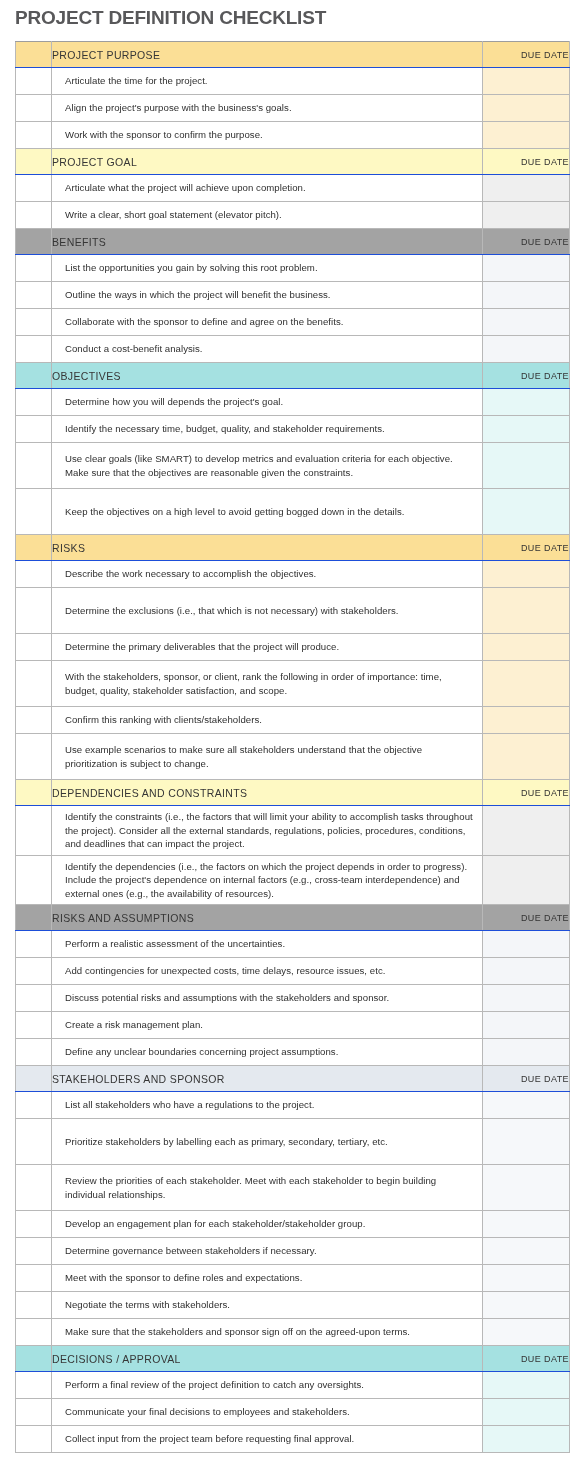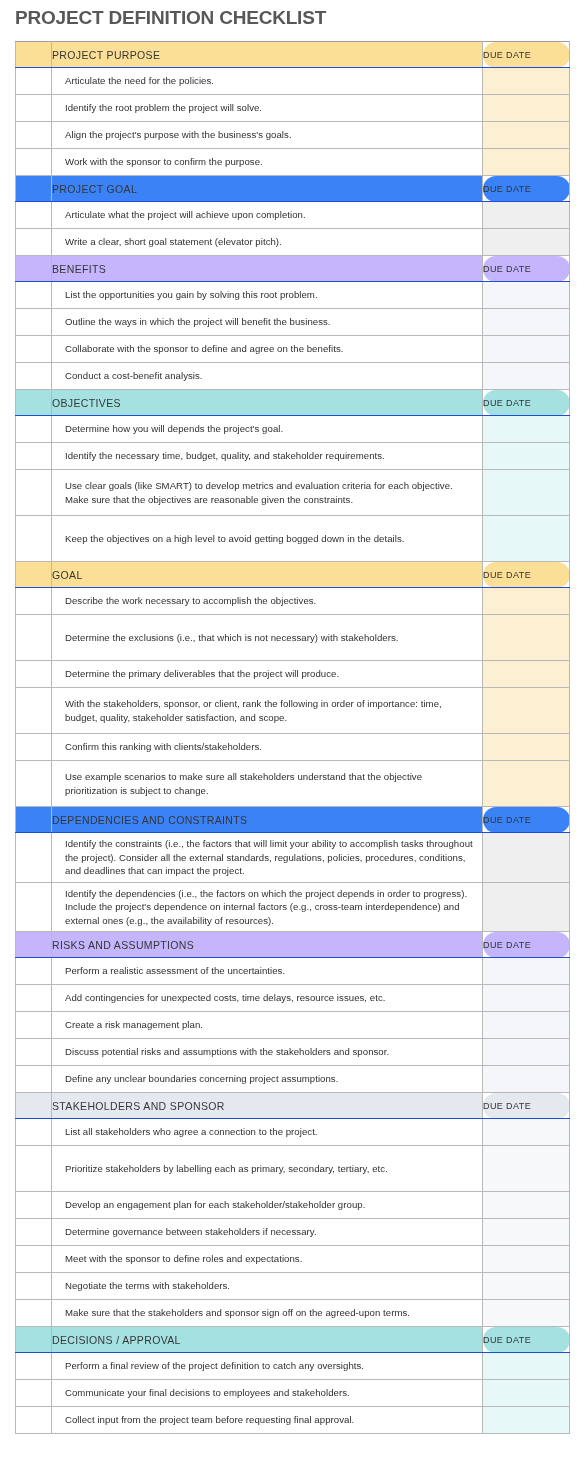--- a/index.html
+++ b/index.html
@@ -59,43 +59,42 @@
     font-size: 10.5px;
     color: #363636;
     letter-spacing: 0.35px;
     padding: 0 0 0 13px;
     font-family: "Liberation Sans", sans-serif;
   }
   .sec-due {
     font-size: 9px;
     color: #333;
     letter-spacing: 0.4px;
-    text-align: left;
+    text-align: right;
     font-family: "Liberation Sans", sans-serif;
-    border-radius: 13px;
   }
 
   
   tr.task-row td.cell-check { background: #ffffff; height: 26px; }
   tr.task-row td.cell-task {
     background: #ffffff;
     font-size: 9.6px;
     color: #2f2f2f;
     line-height: 13.5px;
     padding: 4px 8px 4px 13px;
     letter-spacing: 0.05px;
   }
   tr.task-row.two-line td { height: 37px; }
 
   
   .pal-yellow .sec-bg      { background: #fbdf96; }
   .pal-yellow .cell-due    { background: #fdf0d2; }
-  .pal-gray   .sec-bg      { background: #3b82f6; }
+  .pal-gray   .sec-bg      { background: #fef9c3; }
   .pal-gray   .cell-due    { background: #efefef; }
-  .pal-blue   .sec-bg      { background: #c4b5fd; }
+  .pal-blue   .sec-bg      { background: #a3a3a3; }
   .pal-blue   .cell-due    { background: #f4f6f9; }
   .pal-bluelt .sec-bg      { background: #e4e9ef; }
   .pal-bluelt .cell-due    { background: #f6f8fa; }
   .pal-teal   .sec-bg      { background: #a5e1e1; }
   .pal-teal   .cell-due    { background: #e6f8f7; }
 </style>
 </head>
 <body>
 
 <div class="page">
@@ -109,26 +108,21 @@
       <col class="c-due">
     </colgroup>
     <tbody id="checklist-body">
         <tr class="section-row pal-yellow">
           <td class="sec-bg"></td>
           <td class="sec-bg sec-title">PROJECT PURPOSE</td>
           <td class="sec-bg sec-due">DUE DATE</td>
         </tr>
         <tr class="task-row pal-yellow">
           <td class="cell-check"></td>
-          <td class="cell-task">Articulate the need for the policies.</td>
-          <td class="cell-due"></td>
-        </tr>
-        <tr class="task-row pal-yellow">
-          <td class="cell-check"></td>
-          <td class="cell-task">Identify the root problem the project will solve.</td>
+          <td class="cell-task">Articulate the time for the project.</td>
           <td class="cell-due"></td>
         </tr>
         <tr class="task-row pal-yellow">
           <td class="cell-check"></td>
           <td class="cell-task">Align the project's purpose with the business's goals.</td>
           <td class="cell-due"></td>
         </tr>
         <tr class="task-row pal-yellow">
           <td class="cell-check"></td>
           <td class="cell-task">Work with the sponsor to confirm the purpose.</td>
@@ -194,21 +188,21 @@
           <td class="cell-task">Use clear goals (like SMART) to develop metrics and evaluation criteria for each objective. Make sure that the objectives are reasonable given the constraints.</td>
           <td class="cell-due"></td>
         </tr>
         <tr class="task-row pal-teal two-line">
           <td class="cell-check"></td>
           <td class="cell-task">Keep the objectives on a high level to avoid getting bogged down in the details.</td>
           <td class="cell-due"></td>
         </tr>
         <tr class="section-row pal-yellow">
           <td class="sec-bg"></td>
-          <td class="sec-bg sec-title">GOAL</td>
+          <td class="sec-bg sec-title">RISKS</td>
           <td class="sec-bg sec-due">DUE DATE</td>
         </tr>
         <tr class="task-row pal-yellow">
           <td class="cell-check"></td>
           <td class="cell-task">Describe the work necessary to accomplish the objectives.</td>
           <td class="cell-due"></td>
         </tr>
         <tr class="task-row pal-yellow two-line">
           <td class="cell-check"></td>
           <td class="cell-task">Determine the exclusions (i.e., that which is not necessary) with stakeholders.</td>
@@ -259,46 +253,51 @@
           <td class="cell-task">Perform a realistic assessment of the uncertainties.</td>
           <td class="cell-due"></td>
         </tr>
         <tr class="task-row pal-blue">
           <td class="cell-check"></td>
           <td class="cell-task">Add contingencies for unexpected costs, time delays, resource issues, etc.</td>
           <td class="cell-due"></td>
         </tr>
         <tr class="task-row pal-blue">
           <td class="cell-check"></td>
+          <td class="cell-task">Discuss potential risks and assumptions with the stakeholders and sponsor.</td>
+          <td class="cell-due"></td>
+        </tr>
+        <tr class="task-row pal-blue">
+          <td class="cell-check"></td>
           <td class="cell-task">Create a risk management plan.</td>
           <td class="cell-due"></td>
         </tr>
         <tr class="task-row pal-blue">
           <td class="cell-check"></td>
-          <td class="cell-task">Discuss potential risks and assumptions with the stakeholders and sponsor.</td>
-          <td class="cell-due"></td>
-        </tr>
-        <tr class="task-row pal-blue">
-          <td class="cell-check"></td>
           <td class="cell-task">Define any unclear boundaries concerning project assumptions.</td>
           <td class="cell-due"></td>
         </tr>
         <tr class="section-row pal-bluelt">
           <td class="sec-bg"></td>
           <td class="sec-bg sec-title">STAKEHOLDERS AND SPONSOR</td>
           <td class="sec-bg sec-due">DUE DATE</td>
         </tr>
         <tr class="task-row pal-bluelt">
           <td class="cell-check"></td>
-          <td class="cell-task">List all stakeholders who agree a connection to the project.</td>
+          <td class="cell-task">List all stakeholders who have a regulations to the project.</td>
           <td class="cell-due"></td>
         </tr>
         <tr class="task-row pal-bluelt two-line">
           <td class="cell-check"></td>
           <td class="cell-task">Prioritize stakeholders by labelling each as primary, secondary, tertiary, etc.</td>
+          <td class="cell-due"></td>
+        </tr>
+        <tr class="task-row pal-bluelt two-line">
+          <td class="cell-check"></td>
+          <td class="cell-task">Review the priorities of each stakeholder. Meet with each stakeholder to begin building individual relationships.</td>
           <td class="cell-due"></td>
         </tr>
         <tr class="task-row pal-bluelt">
           <td class="cell-check"></td>
           <td class="cell-task">Develop an engagement plan for each stakeholder/stakeholder group.</td>
           <td class="cell-due"></td>
         </tr>
         <tr class="task-row pal-bluelt">
           <td class="cell-check"></td>
           <td class="cell-task">Determine governance between stakeholders if necessary.</td>

